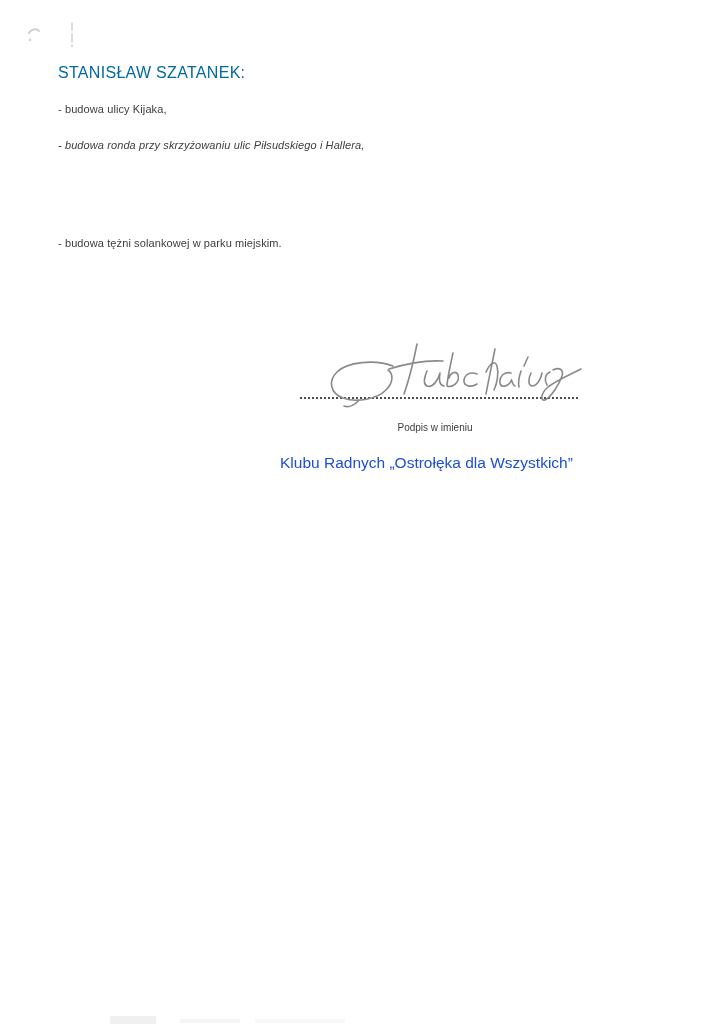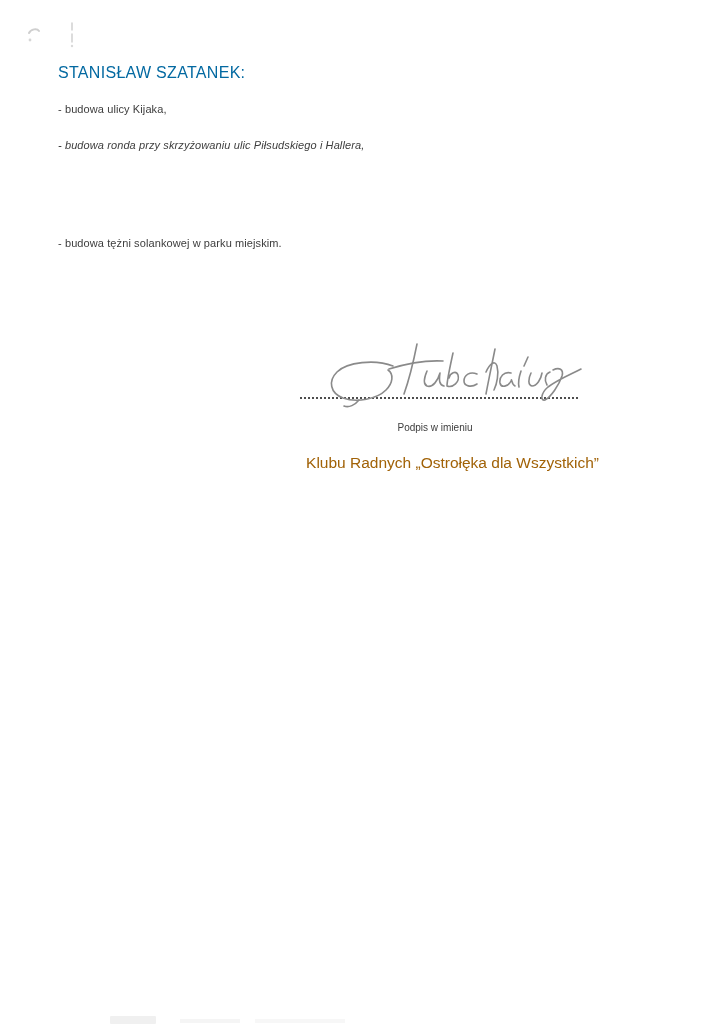--- a/index.html
+++ b/index.html
@@ -67,23 +67,22 @@
     text-align: center;
     font-size: 10px;
     color: #3d3d3d;
     white-space: nowrap;
   }
   .caption-2 {
     position: absolute;
     left: 280px;
     top: 454px;
     width: 345px;
-    text-align: center;
     font-size: 15.5px;
-    color: #a16207;
+    color: #1d4ed8;
     white-space: nowrap;
   }
 
   .artifact {
     position: absolute;
     pointer-events: none;
   }
   .artifact-tl-1 { left: 27px; top: 27px; }
   .artifact-tl-2 { left: 68px; top: 22px; }
   .artifact-bottom-1 {

